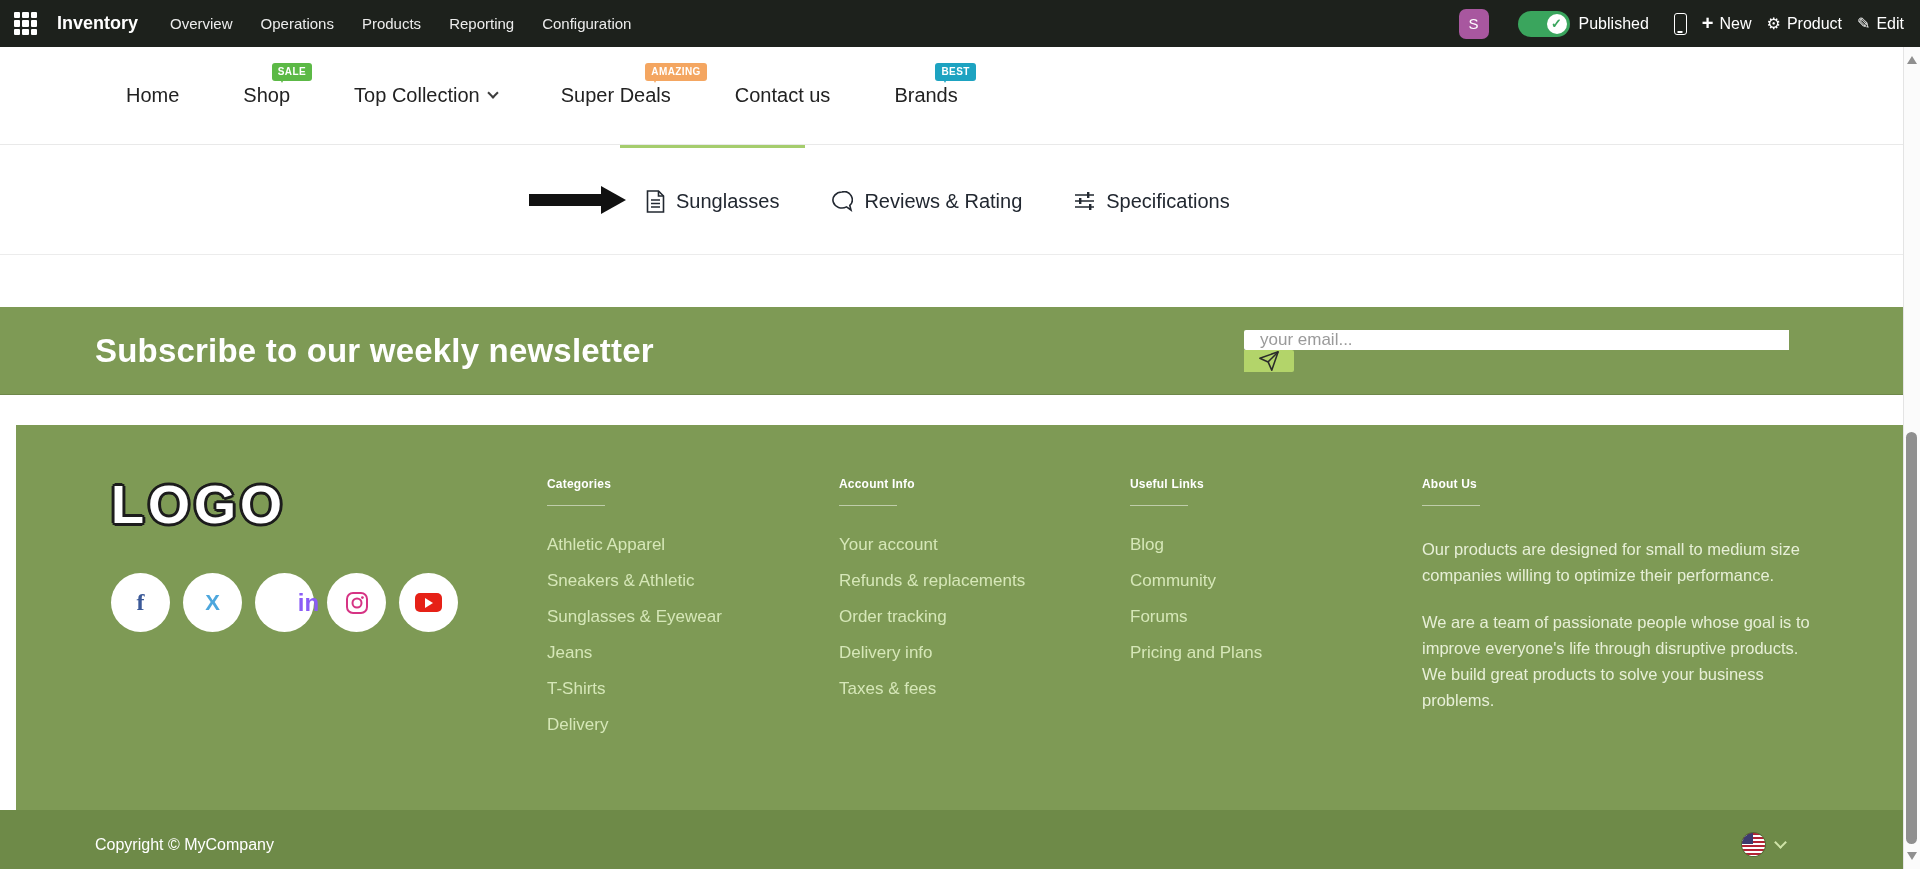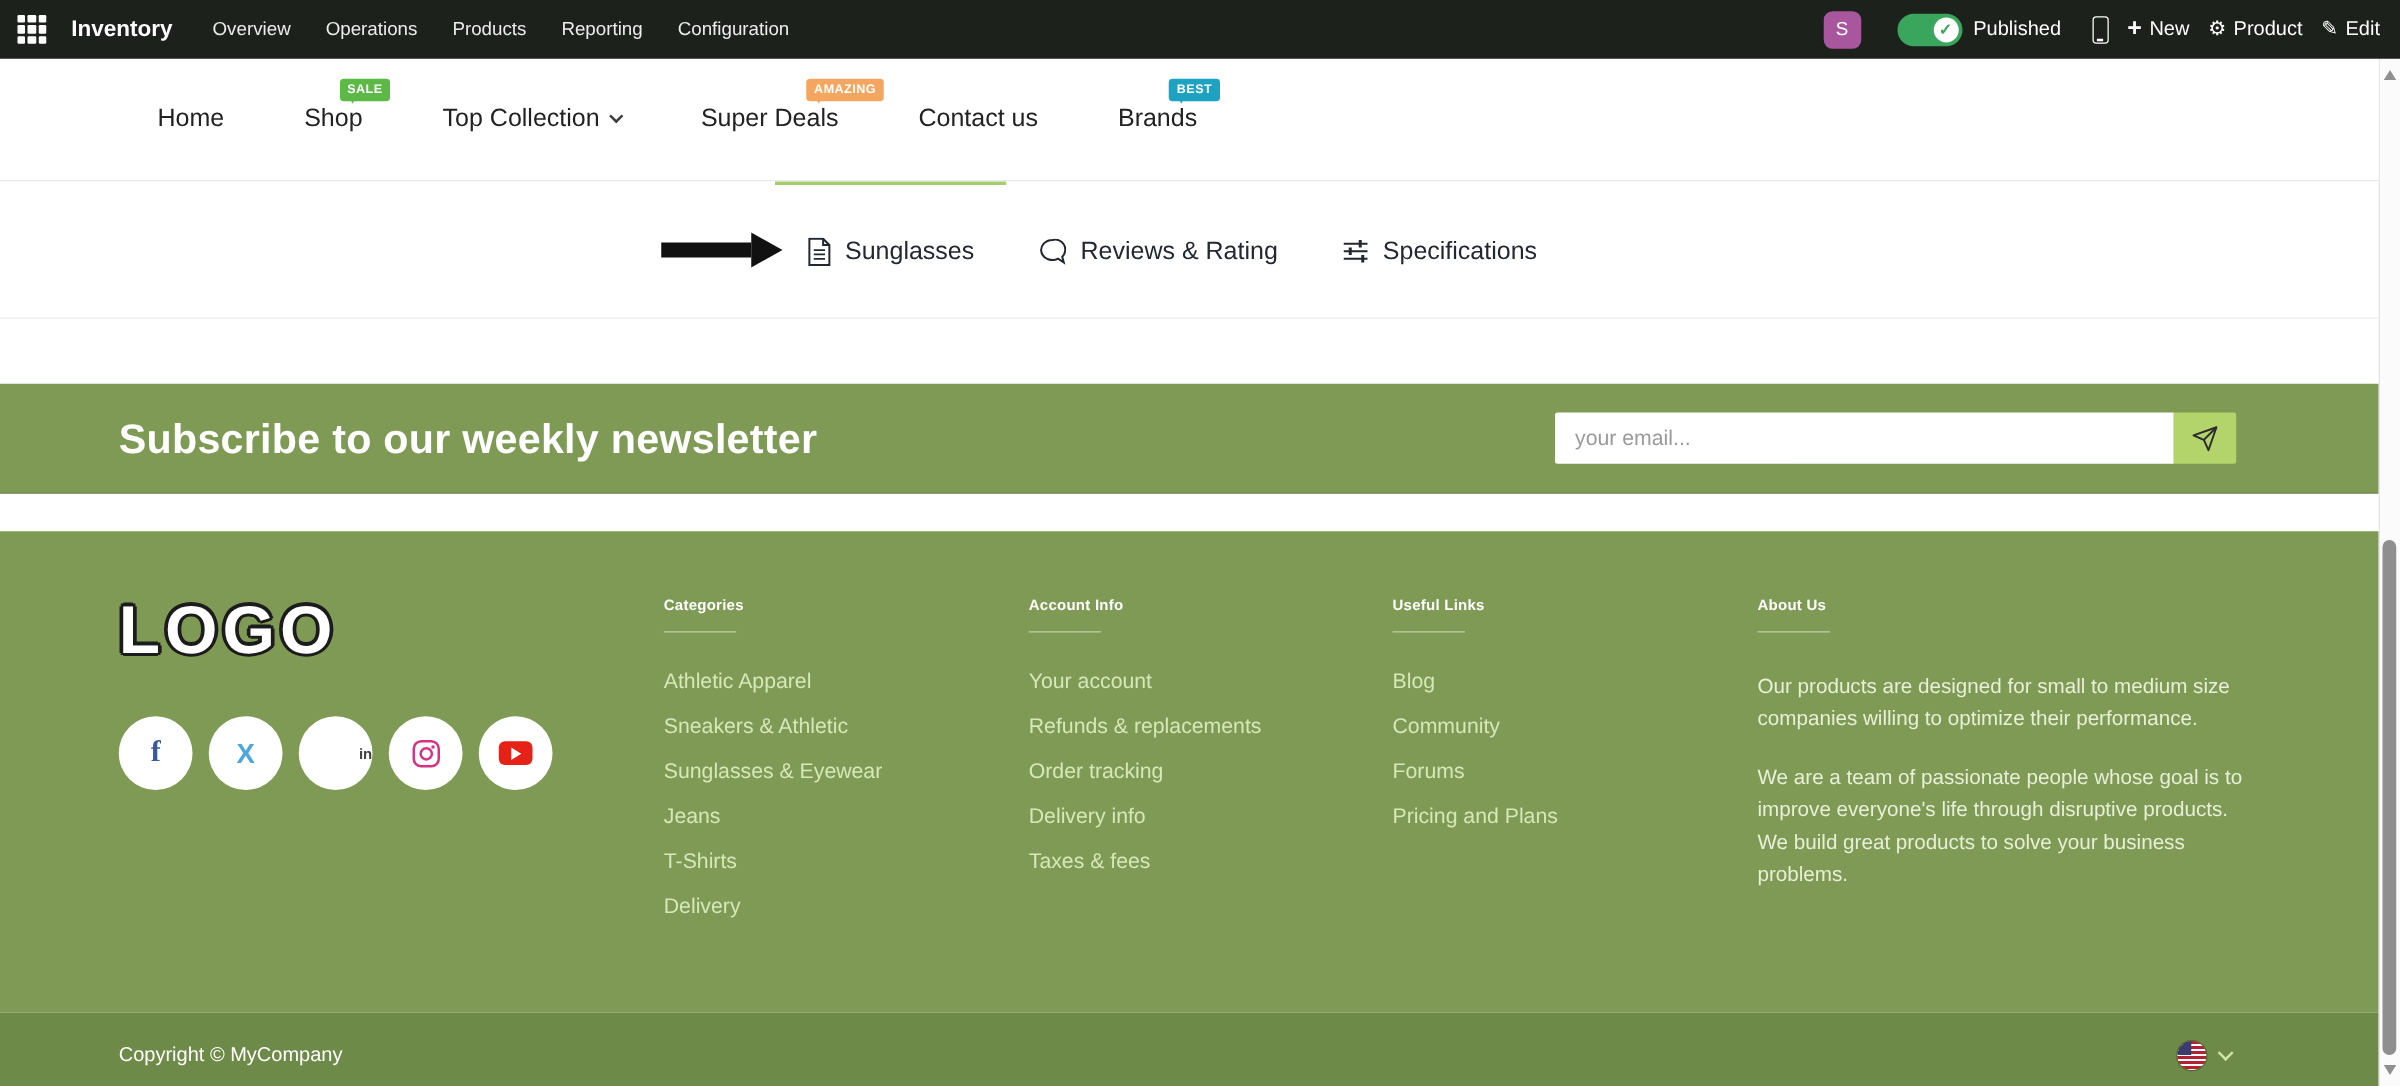--- a/index.html
+++ b/index.html
@@ -66,39 +66,39 @@
   .tab { display:flex; align-items:center; gap:11px; padding:0 26px; font-size:20px; color:#222831;
          border-top:3px solid transparent; cursor:pointer; font-weight:500; }
   .tab.active { border-top-color:#a5cd6d; }
   .tab svg { display:block; }
 
   
   .newsletter { position:absolute; top:307px; left:0; right:17px; height:88px; background:#7e9a55;
                 border-bottom:1px solid rgba(0,0,0,.12); display:flex; align-items:center;
                 justify-content:space-between; padding:0 114px 0 95px; }
   .newsletter h2 { color:#fff; font-size:33px; font-weight:700; letter-spacing:.2px; }
-  .sub { display:flex; width:545px; height:41px; }
+  .sub { display:flex; width:545px; height:41px;flex-direction:column; }
   .sub input { flex:1; border:none; outline:none; padding:0 16px; font-size:17px; color:#555;
                font-family:inherit; border-radius:2px 0 0 2px; }
   .sub input::placeholder { color:#9a9a9a; }
   .sub button { width:50px; background:#b3d46a; border:none; cursor:pointer;
                 display:flex; align-items:center; justify-content:center; border-radius:0 2px 2px 0; }
 
   
-  .footer { position:absolute; top:425px; left:0; right:17px; height:385px; background:#7e9a55; }
+  .footer { position:absolute; top:425px; left:16px; right:17px; height:385px; background:#7e9a55; }
   .col-brand { position:absolute; left:95px; top:52px; }
   .logo { color:#fff; font-size:54px; font-weight:800; letter-spacing:4px; line-height:1;
           text-shadow:-3px 0 #1c1c1c, 3px 0 #1c1c1c, 0 -3px #1c1c1c, 0 3px #1c1c1c,
                       -2px -2px #1c1c1c, 2px -2px #1c1c1c, -2px 2px #1c1c1c, 2px 2px #1c1c1c; }
   .social { display:flex; gap:13px; margin-top:42px; }
   .s-circle { width:59px; height:59px; border-radius:50%; background:#fff; cursor:pointer;
               display:flex; align-items:center; justify-content:center; }
   .fb-g { color:#3b5998; font-size:24px; font-weight:700; font-family:"Liberation Serif",serif; }
   .x-g  { color:#4da7dd; font-size:22px; font-weight:700; }
-  .in-g { color:#404040; font-size:12px; font-weight:700;padding-left:48px; }
+  .in-g { color:#8b5cf6; font-size:24px; font-weight:700;padding-left:48px; }
   .yt-box { width:27px; height:19px; background:#e62117; border-radius:5px;
             display:flex; align-items:center; justify-content:center; }
   .yt-box::after { content:''; border-left:8px solid #fff; border-top:5px solid transparent;
                    border-bottom:5px solid transparent; }
   .fcol { position:absolute; top:52px; }
   .fcol h4 { color:#fff; font-size:12px; font-weight:700; letter-spacing:.2px; }
   .rule { width:58px; height:1px; background:rgba(255,255,255,.5); margin:14px 0 30px; }
   .flink { display:block; color:#d6e7b8; font-size:17px; text-decoration:none; cursor:pointer;
            line-height:17px; margin-bottom:19px; white-space:nowrap; }
   .col-cat { left:531px; } .col-acct { left:823px; } .col-links { left:1114px; }

